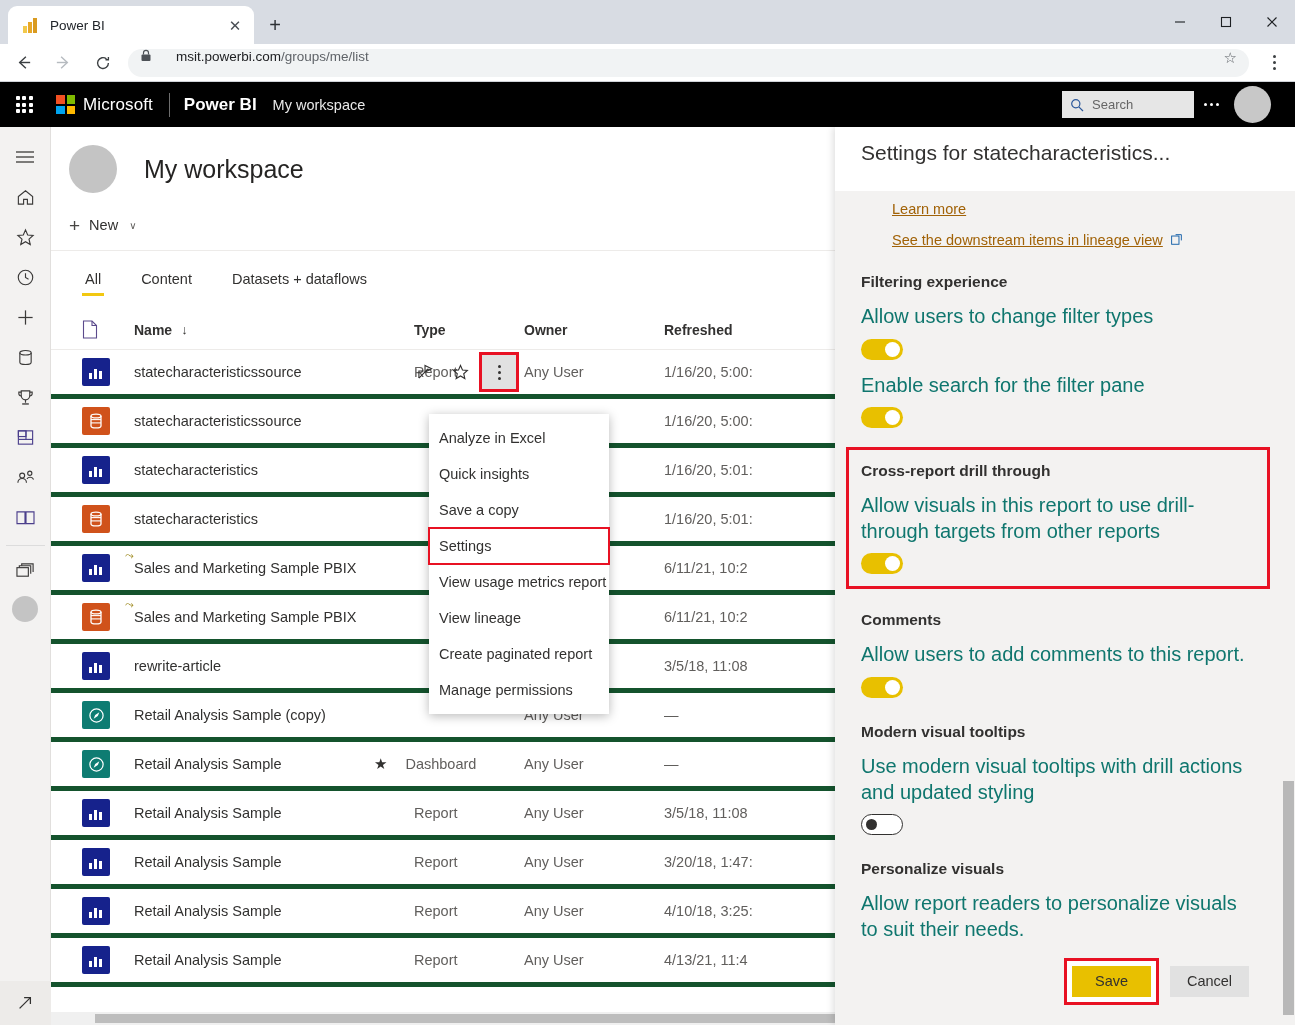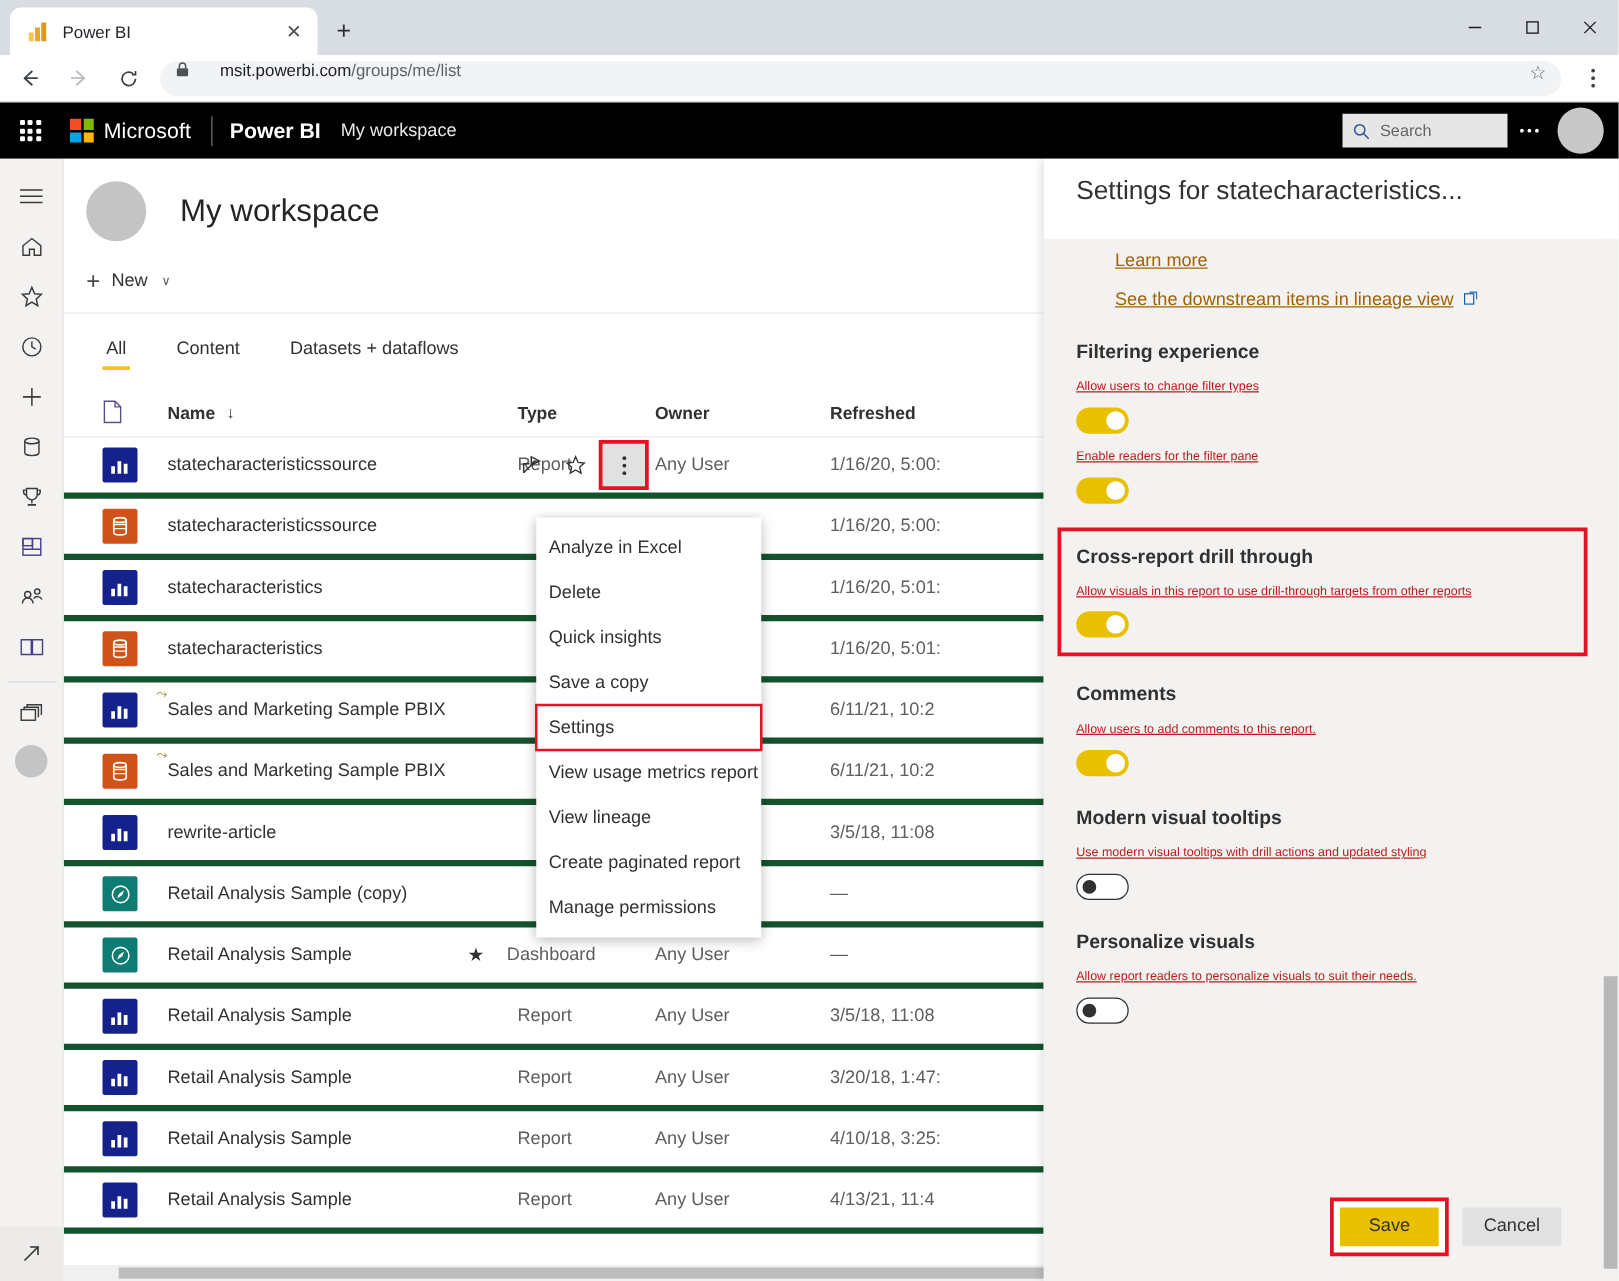--- a/index.html
+++ b/index.html
@@ -93,21 +93,21 @@
   }
   .ms-squares i { display: block; }
   .ms-squares i:nth-child(1) { background: #f25022; }
   .ms-squares i:nth-child(2) { background: #7fba00; }
   .ms-squares i:nth-child(3) { background: #00a4ef; }
   .ms-squares i:nth-child(4) { background: #ffb900; }
   .ms-word { color: #fff; font-size: 17px; margin-left: 8px; letter-spacing: .1px; }
   .topbar-divider { width: 1px; height: 24px; background: #6e6e6e; margin: 0 14px 0 16px; }
   .pbi-brand { color: #fff; font-size: 17px; font-weight: bold; }
   .pbi-breadcrumb { color: #e9e9e9; font-size: 14.5px; margin-left: 16px; }
-  .topbar-right { margin-left: auto; display: flex; align-items: center; padding-right: 12px; }
+  .topbar-right { margin-left: auto; display: flex; align-items: center; padding-right: 24px; }
   .search-box {
     width: 132px; height: 27px; background: #e6e6e6; display: flex;
     align-items: center; padding: 0 8px;
   }
   .search-box .mag { color: #2b579a; font-size: 13px; display: flex; }
   .search-box span.ph { font-size: 13px; color: #666; margin-left: 8px; }
   .topbar-ellipsis {
     width: 34px; display: flex; align-items: center; justify-content: center; gap: 3px;
   }
   .topbar-ellipsis i { width: 3px; height: 3px; border-radius: 50%; background: #fff; display: block; }
@@ -227,21 +227,21 @@
     align-items: center; justify-content: center; flex: 0 0 auto; margin-top: 1px;
   }
   .chk svg { display: block; }
   .chk-label { margin-left: 12px; font-size: 14.5px; color: #323130; line-height: 19px; }
   .lnk { color: #a16207; font-size: 14.5px; text-decoration: underline; display: inline-block; }
   .lnk-row { margin-left: 31px; margin-top: 3px; }
   .lnk-row2 { margin-left: 31px; margin-top: 14px; display: flex; align-items: center; gap: 8px; }
   .ext-icon { color: #0d5ba6; font-size: 11px; }
 
   .sec-title { font-size: 15.5px; font-weight: bold; color: #323130; margin-top: 25px; }
-  .sec-desc { font-size: 10px; color: #b91c1c; margin-top: 13px; line-height: 1.28; text-decoration: underline; }
+  .sec-desc { font-size: 20px; color: #0f766e; margin-top: 13px; line-height: 1.28; }
   .toggle {
     width: 42px; height: 21px; border-radius: 11px; margin-top: 9px;
     position: relative; display: block;
   }
   .toggle.on { background: #e8c000; }
   .toggle.on .knob {
     position: absolute; right: 3px; top: 3px; width: 15px; height: 15px;
     border-radius: 50%; background: #ffffff;
   }
   .toggle.off { background: #ffffff; border: 1px solid #323130; }
@@ -796,21 +796,20 @@
         </div>
       </div>
   </div>
 
   <div class="hscroll">
     <div class="hscroll-thumb"></div>
   </div>
 
   <div class="ctx-menu">
     <div class="ctx-item">Analyze in Excel</div>
-    <div class="ctx-item">Delete</div>
     <div class="ctx-item">Quick insights</div>
     <div class="ctx-item">Save a copy</div>
     <div class="ctx-item highlight">Settings</div>
     <div class="ctx-item">View usage metrics report</div>
     <div class="ctx-item">View lineage</div>
     <div class="ctx-item">Create paginated report</div>
     <div class="ctx-item">Manage permissions</div>
   </div>
 
   <div class="panel">
@@ -834,21 +833,21 @@
         </div>
       </div>
 
       <div id="sections-container">
           <div class="">
             <div class="sec-title">Filtering experience</div>
             <div class="sec-desc">Allow users to change filter types</div>
             <div class="toggle on">
               <span class="knob"></span>
             </div>
-            <div class="sec-desc">Enable readers for the filter pane</div>
+            <div class="sec-desc">Enable search for the filter pane</div>
             <div class="toggle on">
               <span class="knob"></span>
             </div>
           </div>
           <div class="boxed">
             <div class="sec-title">Cross-report drill through</div>
             <div class="sec-desc">Allow visuals in this report to use drill-through targets from other reports</div>
             <div class="toggle on">
               <span class="knob"></span>
             </div>

